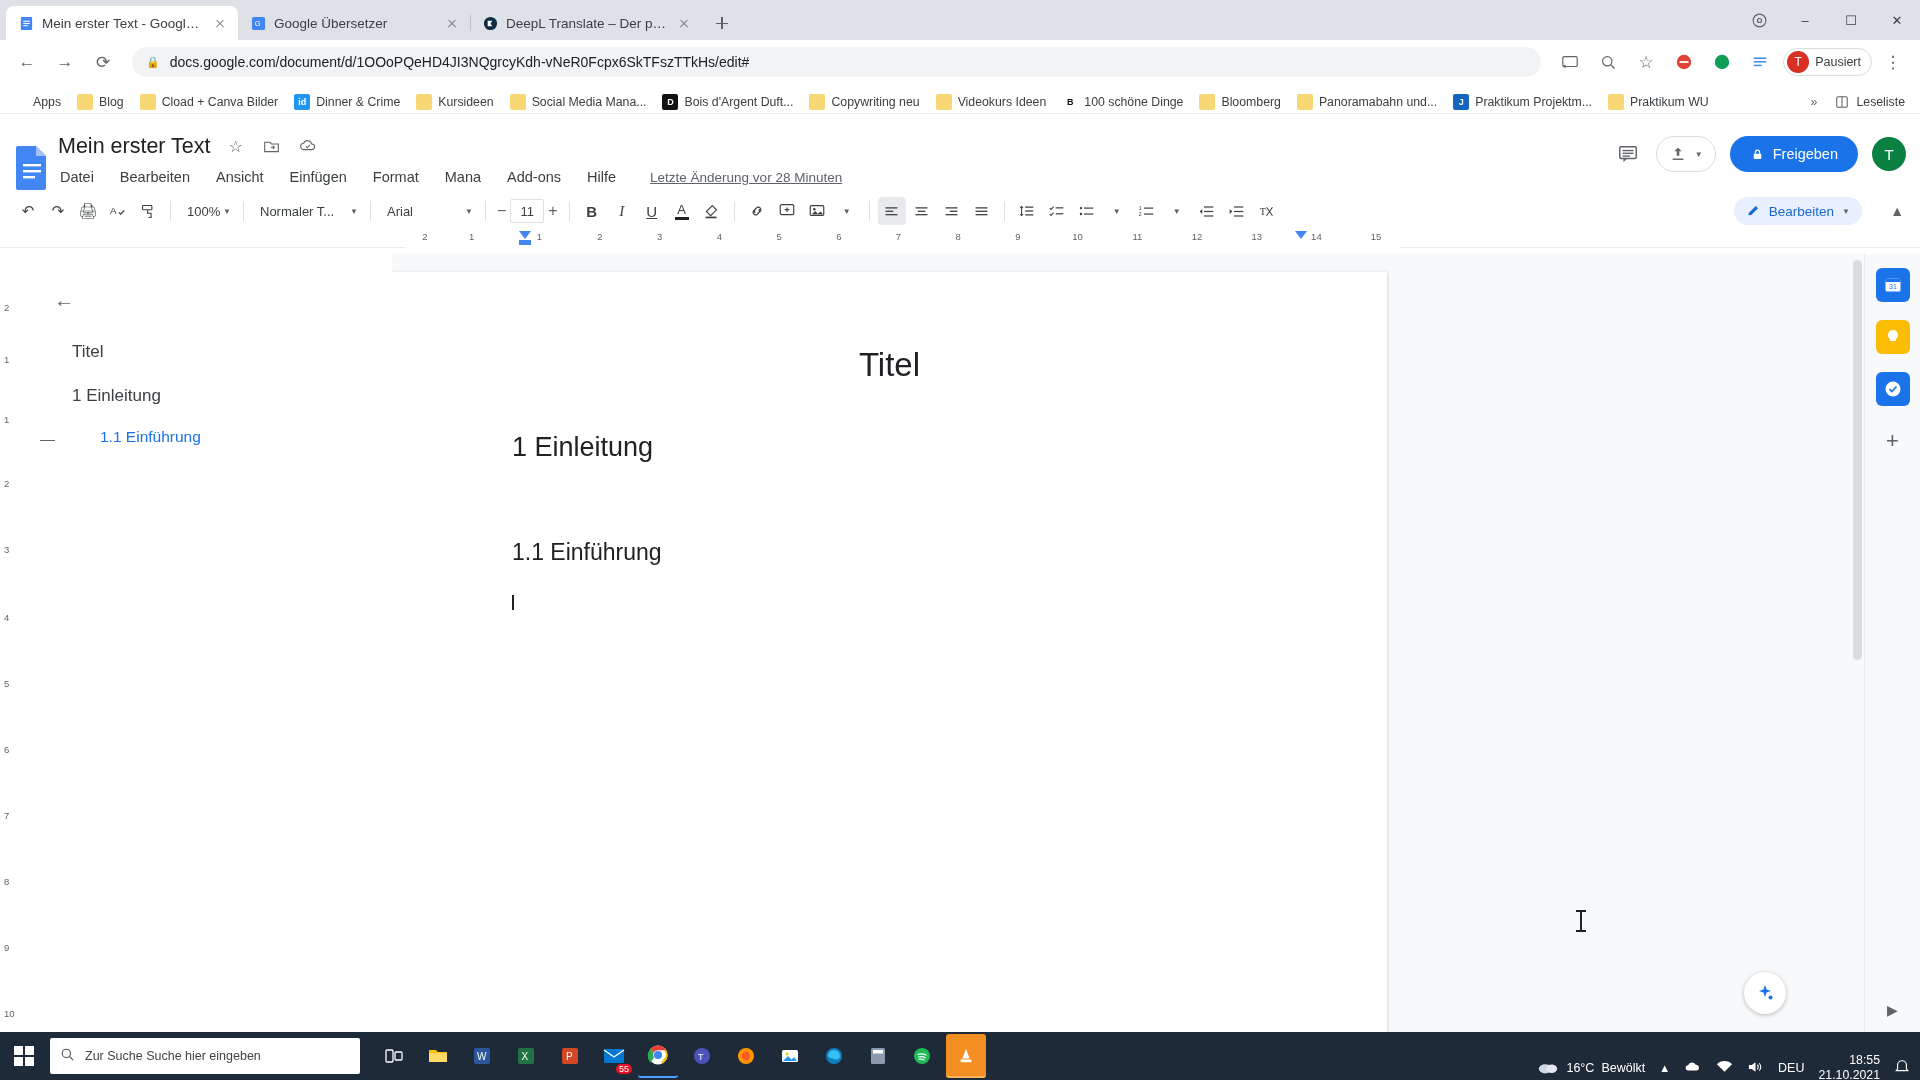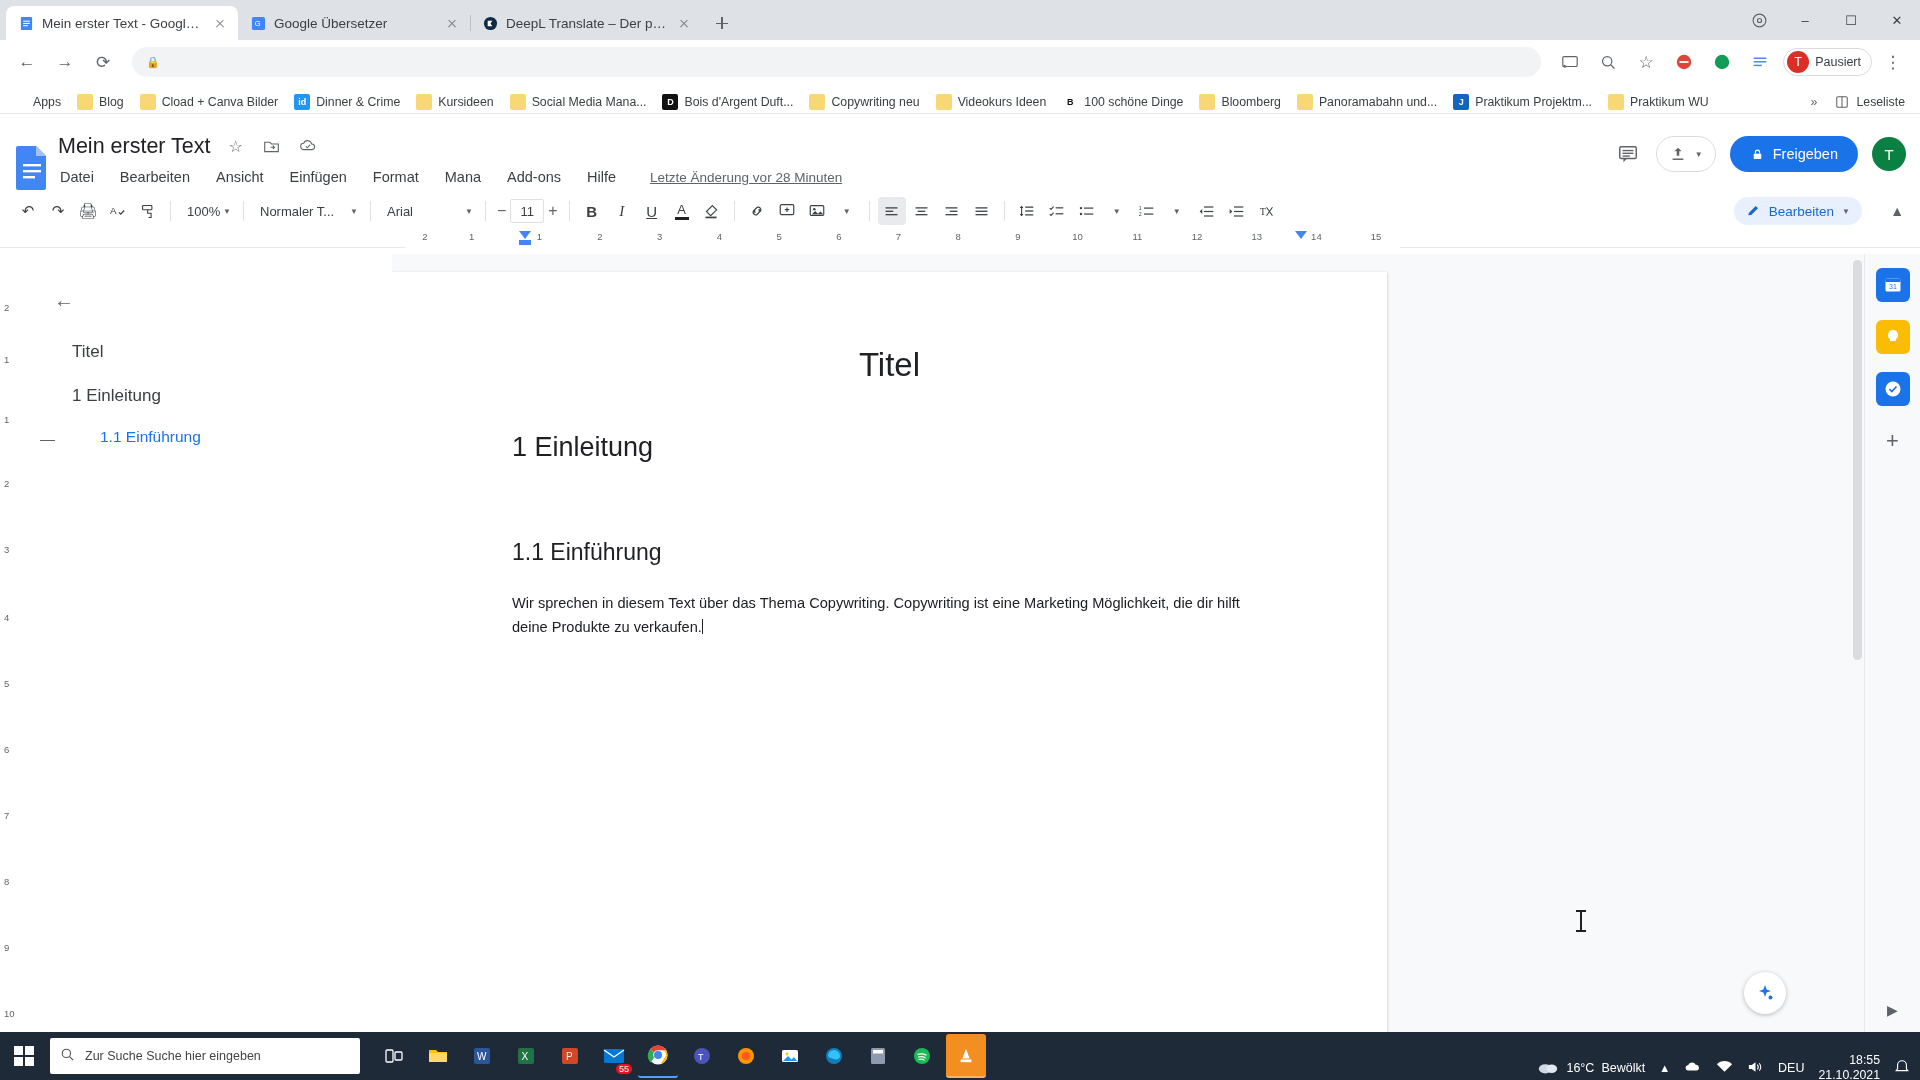--- a/index.html
+++ b/index.html
@@ -169,20 +169,21 @@
     <div class="winbtn">✕</div>
   </div>
 </div>
 
 <div class="navbar">
   <div class="navicon">←</div>
   <div class="navicon">→</div>
   <div class="navicon">⟳</div>
   <div class="omnibox">
     <span class="lock">🔒</span>
+    <span class="urltext">docs.google.com/document/d/1OOoPQeHD4JI3NQgrcyKdh-vNeR0Fcpx6SkTFszTTkHs/edit#</span>
   </div>
   <div class="navicon">
     <svg width="18" height="18" viewBox="0 0 20 20">
         <rect x="2" y="4" width="16" height="11" rx="1.5" fill="none" stroke="#5f6368" stroke-width="1.3"></rect>
         <path d="M3 16h3a3 3 0 00-3-3z" fill="#5f6368"></path>
       </svg>
   </div>
   <div class="navicon">
     <svg width="17" height="17" viewBox="0 0 20 20">
         <circle cx="8.5" cy="8.5" r="5.5" fill="none" stroke="#5f6368" stroke-width="1.4"></circle>
@@ -591,21 +592,21 @@
       <div class="ol-item sub" style="margin-top:6px">1.1 Einführung</div>
     </div>
   </div>
 
   <div class="canvas">
     <div class="page">
       <div class="page-inner">
         <div class="h-title">Titel</div>
         <div class="h1">1 Einleitung</div>
         <div class="h2">1.1 Einführung</div>
-        <div class="body-p"><span>Wir sprechen in diesem Text über das Thema Copywriting. Copywriting ist eine Marketing Möglichkeit, die dir hilft deine Produkte zu verkaufen.</span><span class="caret-bar"></span></div>
+        <div class="body-p"><span class="caret-bar"></span></div>
       </div>
     </div>
     <div class="mousecursor"></div>
     <div class="explore-btn">
       <svg width="20" height="20" viewBox="0 0 20 20">
           <path d="M10 2l1.6 4.4L16 8l-4.4 1.6L10 14l-1.6-4.4L4 8l4.4-1.6z" fill="#1a73e8"></path>
           <circle cx="15.5" cy="14.5" r="2" fill="#1a73e8"></circle>
         </svg>
     </div>
     <div class="scrollbar">

